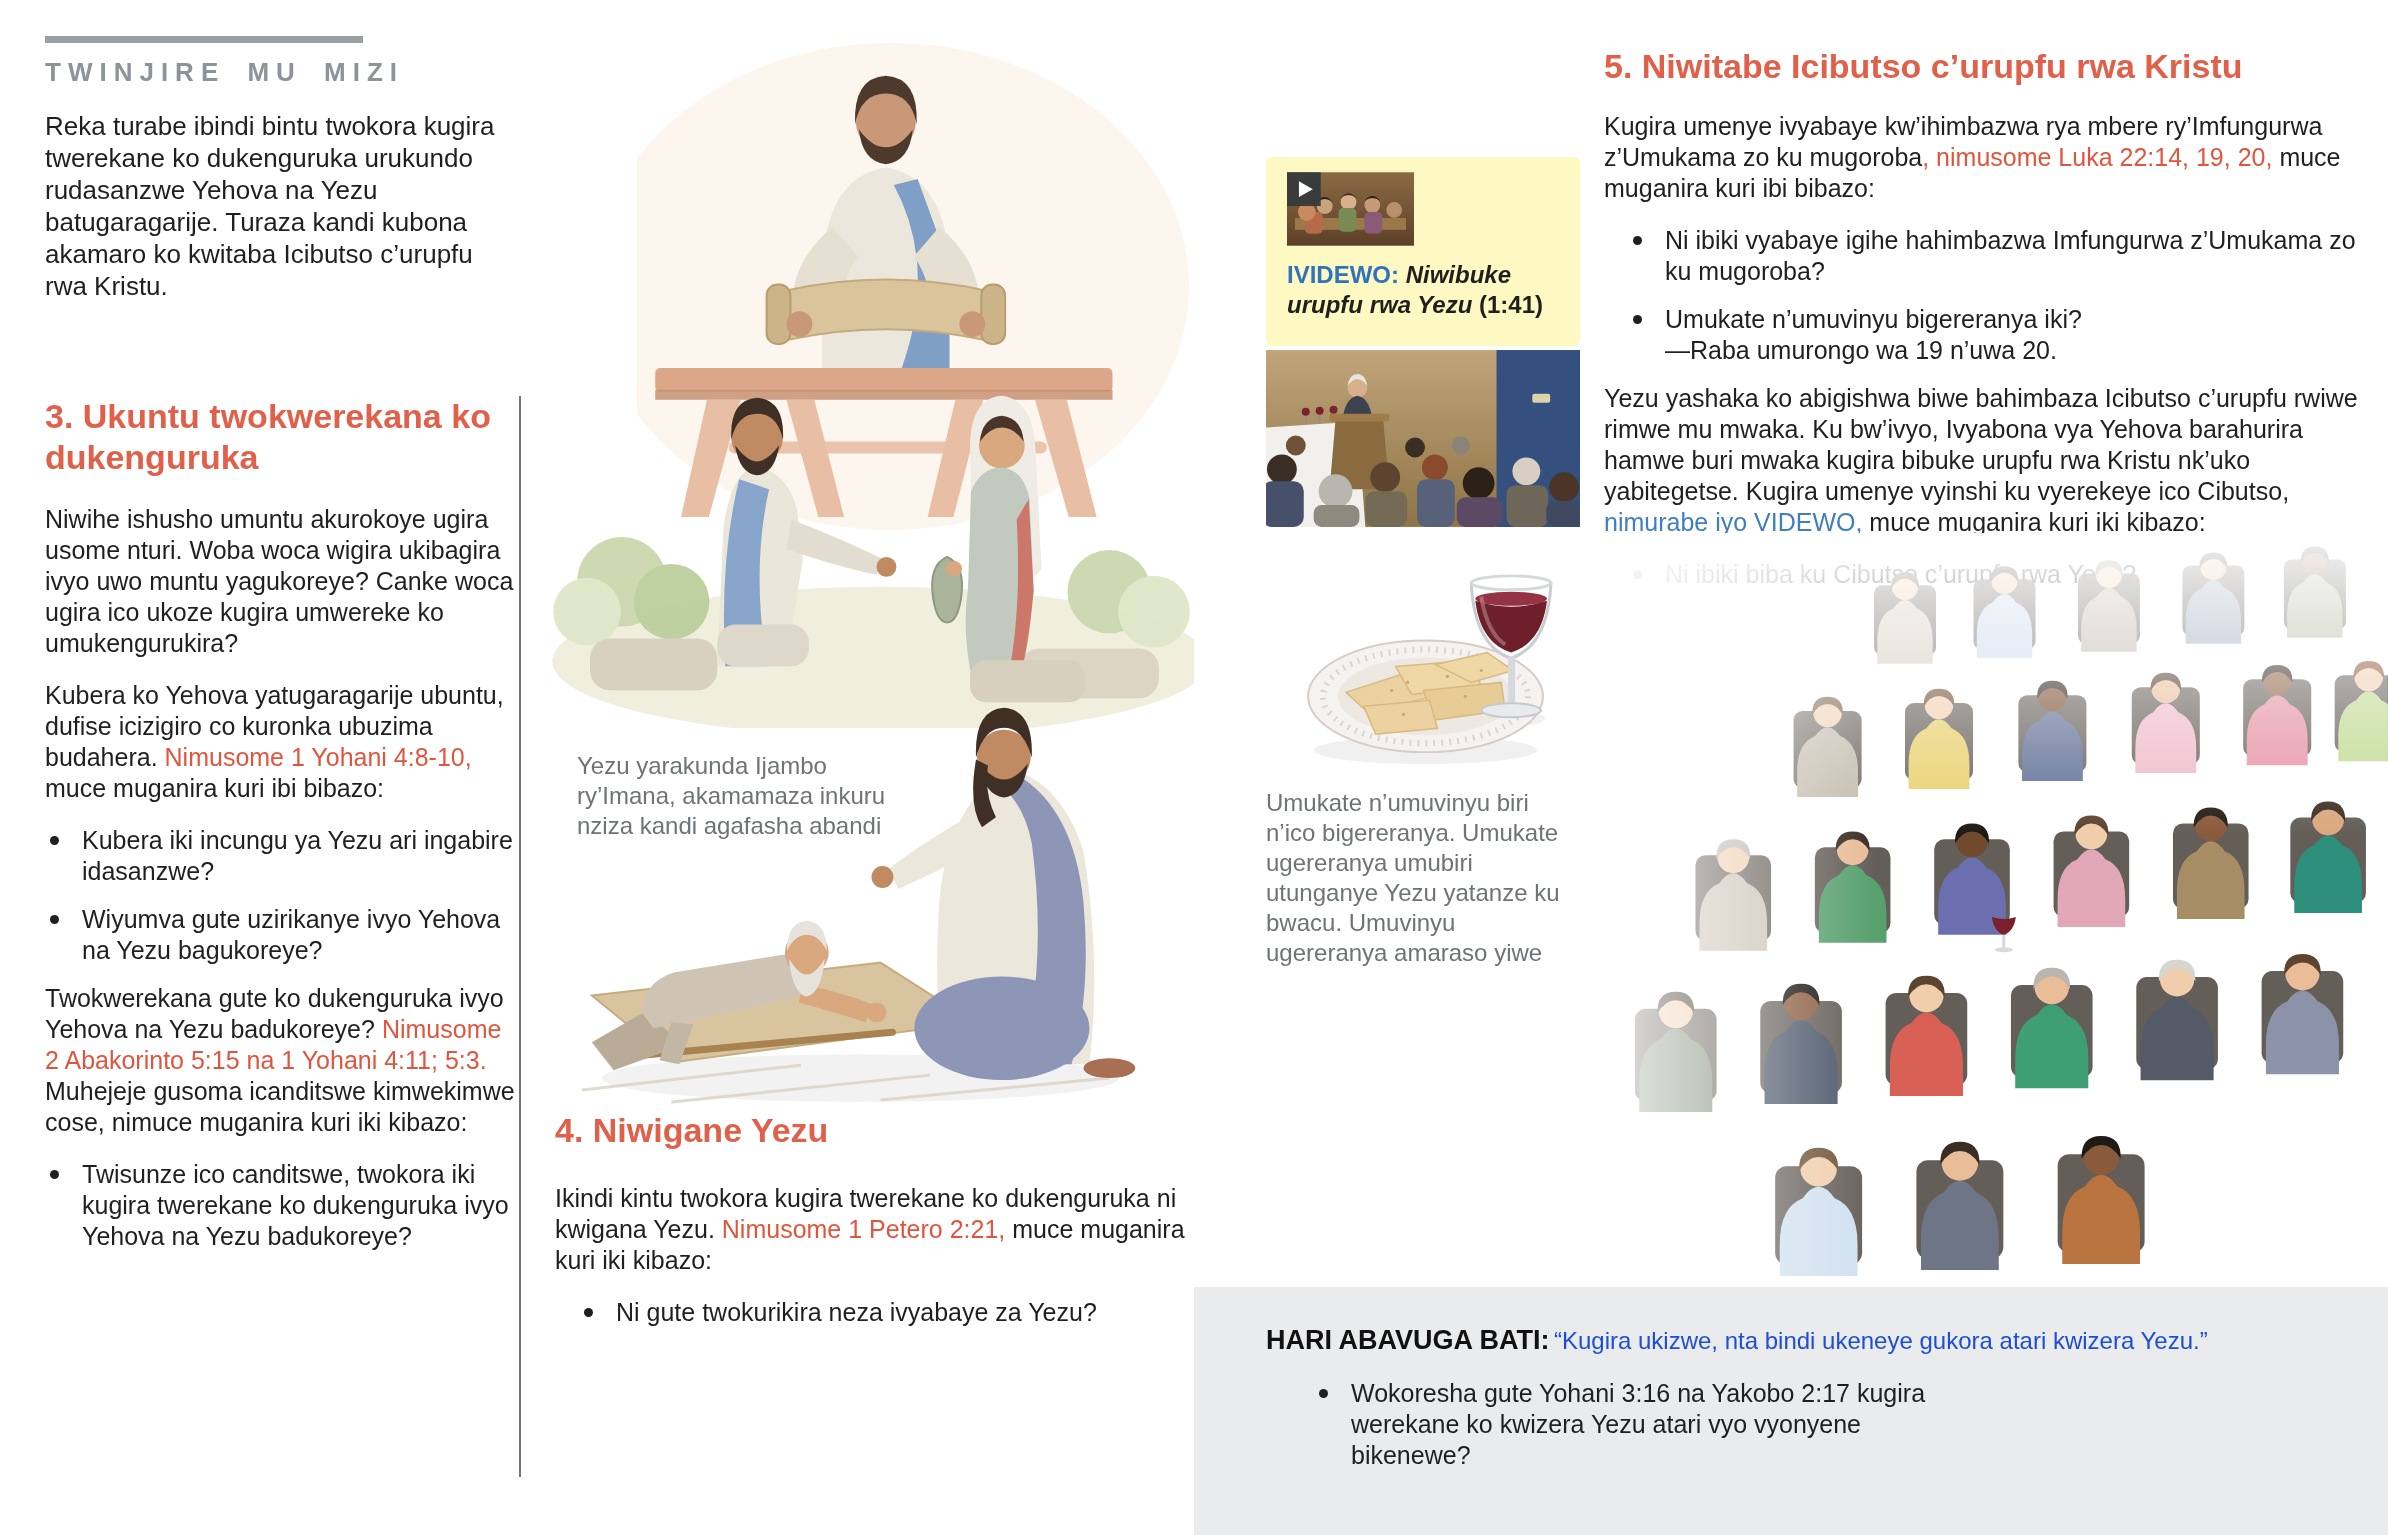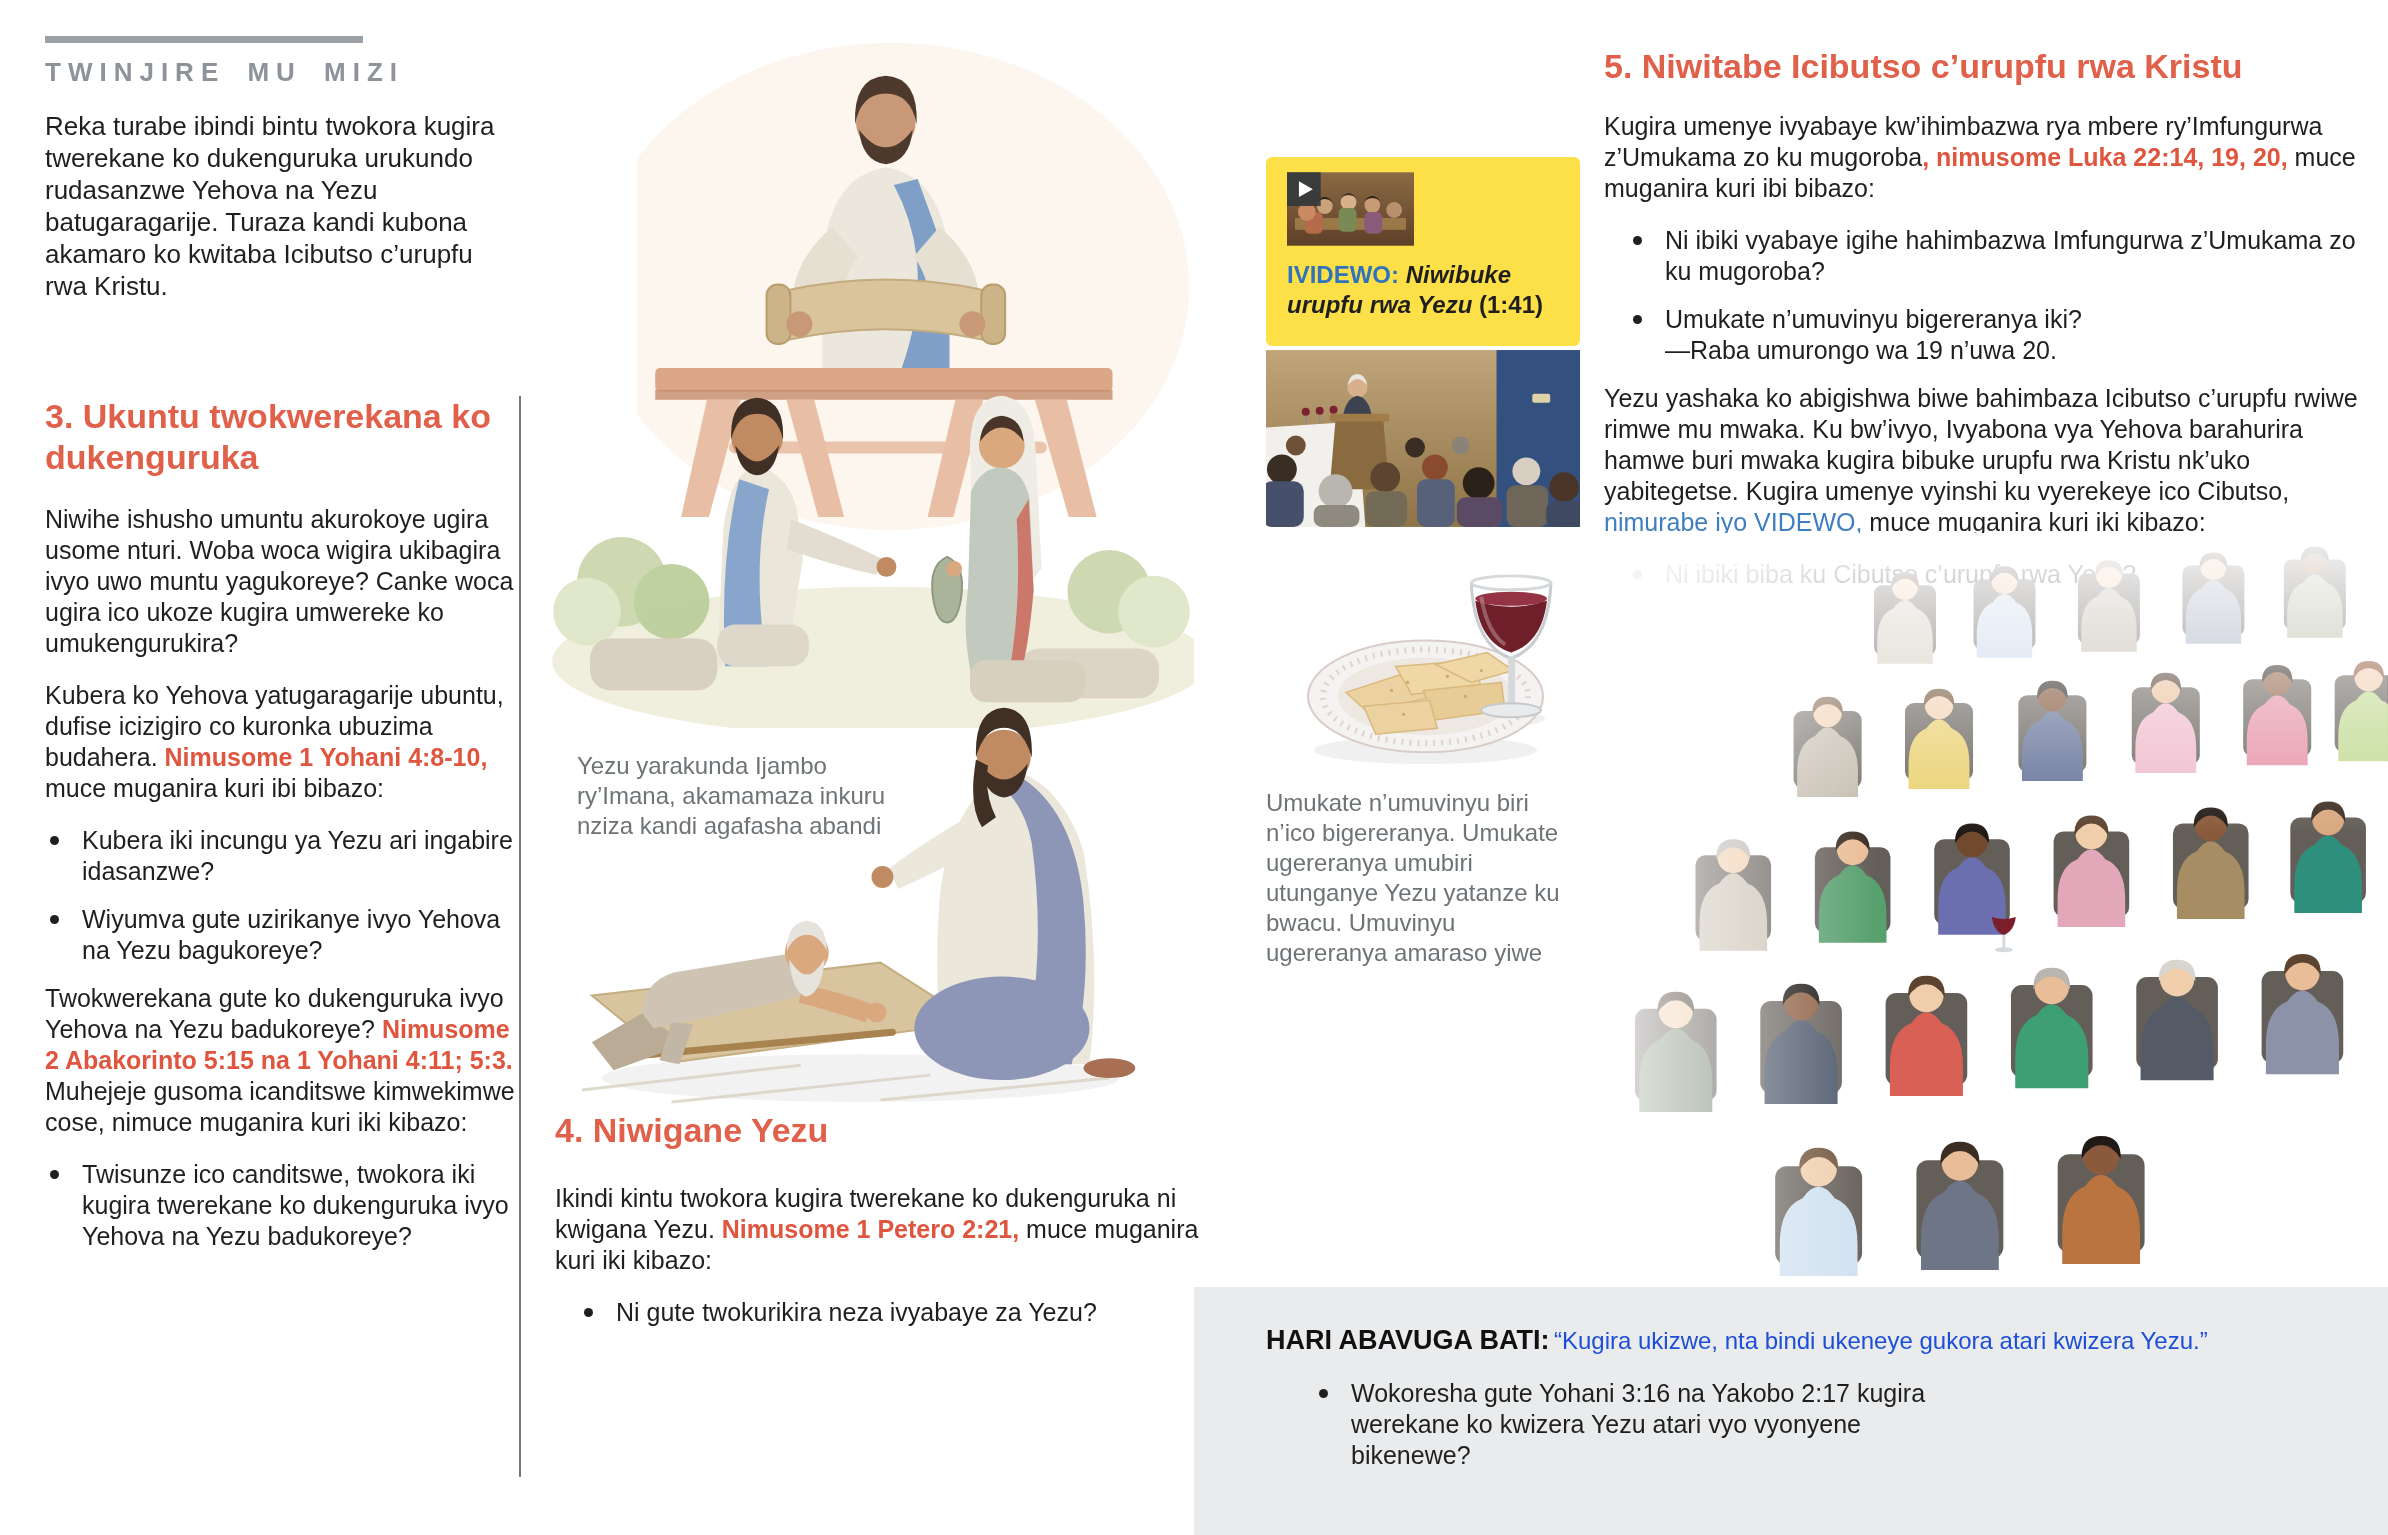--- a/index.html
+++ b/index.html
@@ -3,30 +3,30 @@
 <meta charset="utf-8">
 <style>
   *{margin:0;padding:0;box-sizing:border-box}
   html,body{background:#ffffff}
   body{width:2388px;height:1535px;position:relative;overflow:hidden;
        font-family:"Liberation Sans","DejaVu Sans",sans-serif;color:#1f1f1f}
   .abs{position:absolute}
   .body-text{font-size:25px;line-height:31px}
   .para{margin-bottom:21px}
   .h-red{color:#e0604a;font-size:34px;line-height:41px;font-weight:bold;margin-bottom:26px}
-  .ref{color:#e0553e;font-weight:bold}
+  .ref{color:#e0553e;font-weight:normal}
   .blue-link{color:#3f7ec1}
   ul.qlist{list-style:none;margin:4px 0 10px 0}
   ul.qlist li{position:relative;padding-left:37px;font-size:25px;line-height:31px;margin-bottom:17px}
   ul.qlist li::before{content:"";position:absolute;left:5px;top:11px;width:9px;height:9px;border-radius:50%;background:#1f1f1f}
   .note-line{display:block}
   .cap{color:#6e7376;font-size:24px;line-height:30px}
   .kicker-bar{background:#9aa0a4;height:7px;width:318px}
   .kicker{color:#8d9399;font-size:26px;font-weight:bold;letter-spacing:7px;word-spacing:8px;white-space:nowrap}
-  .videobox{background:#fde047;border-radius:6px}
+  .videobox{background:#fef9c3;border-radius:6px}
   .vlabel{font-size:24px;line-height:30px;font-weight:bold}
   .vlabel .vtag{color:#2f73bd}
   .vlabel .vtitle{font-style:italic}
   .bottombox{background:#e9ebec}
   .bb-label{font-size:27px;font-weight:bold;color:#111}
   .bb-quote{font-size:24px;color:#1d4ed8}
   .divider{background:#757575;width:2px}
   svg{display:block}
 </style>
 </head>

